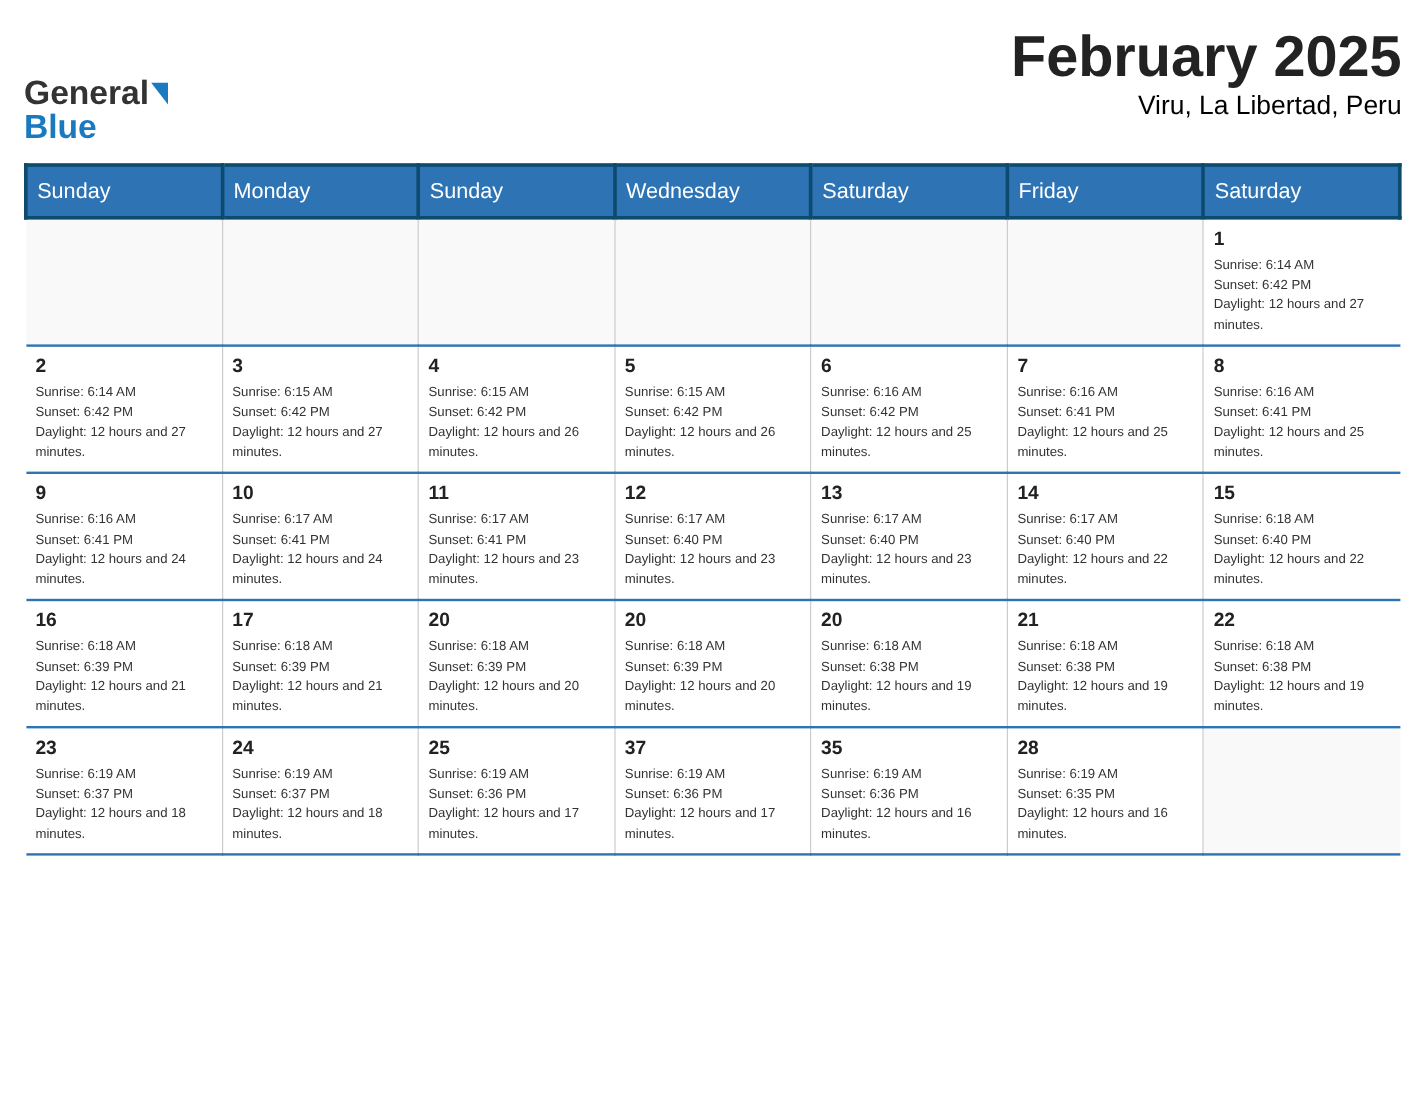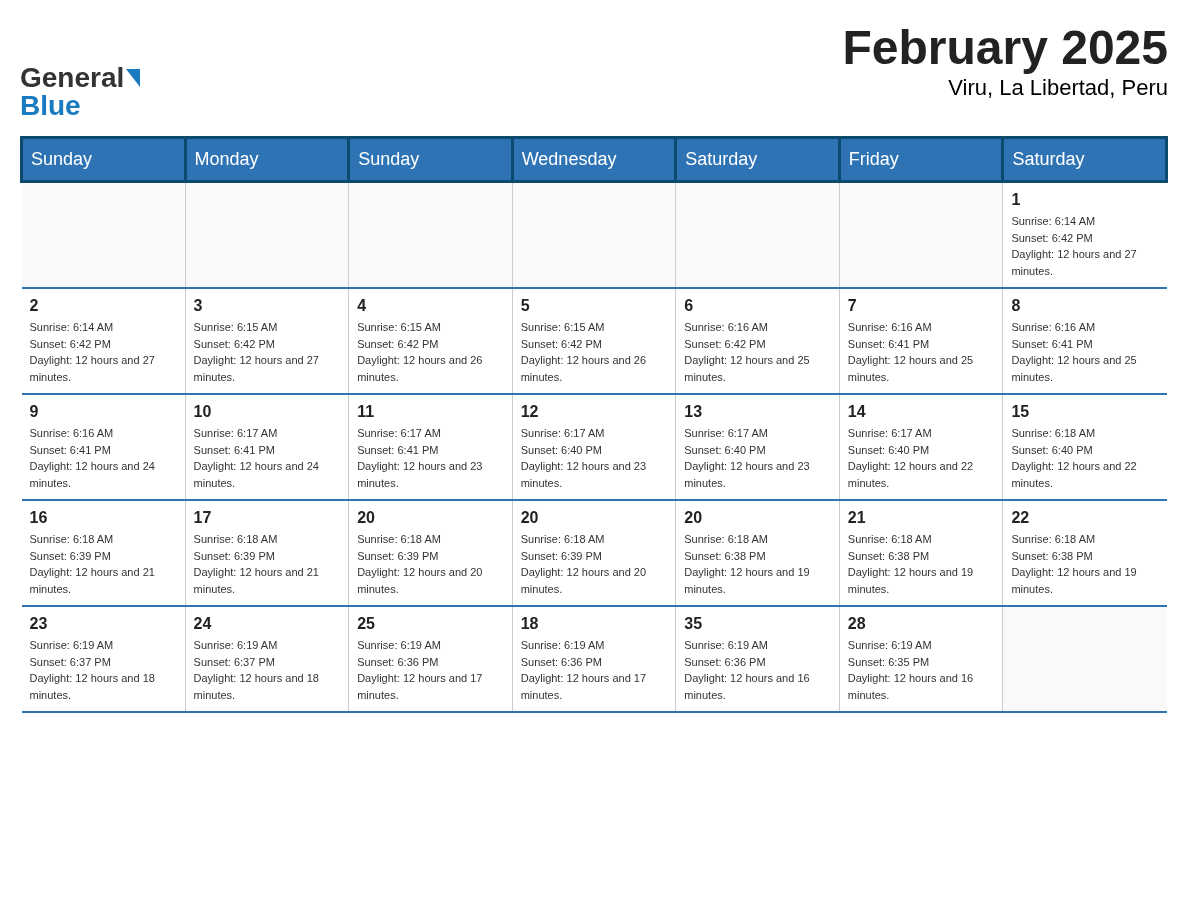--- a/index.html
+++ b/index.html
@@ -296,21 +296,21 @@
 Sunset: 6:37 PM
 Daylight: 12 hours and 18 minutes.</div>
         </td>
         <td>
           <span class="day-number">25</span>
           <div class="day-info" style="white-space: pre-line;">Sunrise: 6:19 AM
 Sunset: 6:36 PM
 Daylight: 12 hours and 17 minutes.</div>
         </td>
         <td>
-          <span class="day-number">18</span>
+          <span class="day-number">37</span>
           <div class="day-info" style="white-space: pre-line;">Sunrise: 6:19 AM
 Sunset: 6:36 PM
 Daylight: 12 hours and 17 minutes.</div>
         </td>
         <td>
           <span class="day-number">35</span>
           <div class="day-info" style="white-space: pre-line;">Sunrise: 6:19 AM
 Sunset: 6:36 PM
 Daylight: 12 hours and 16 minutes.</div>
         </td>

